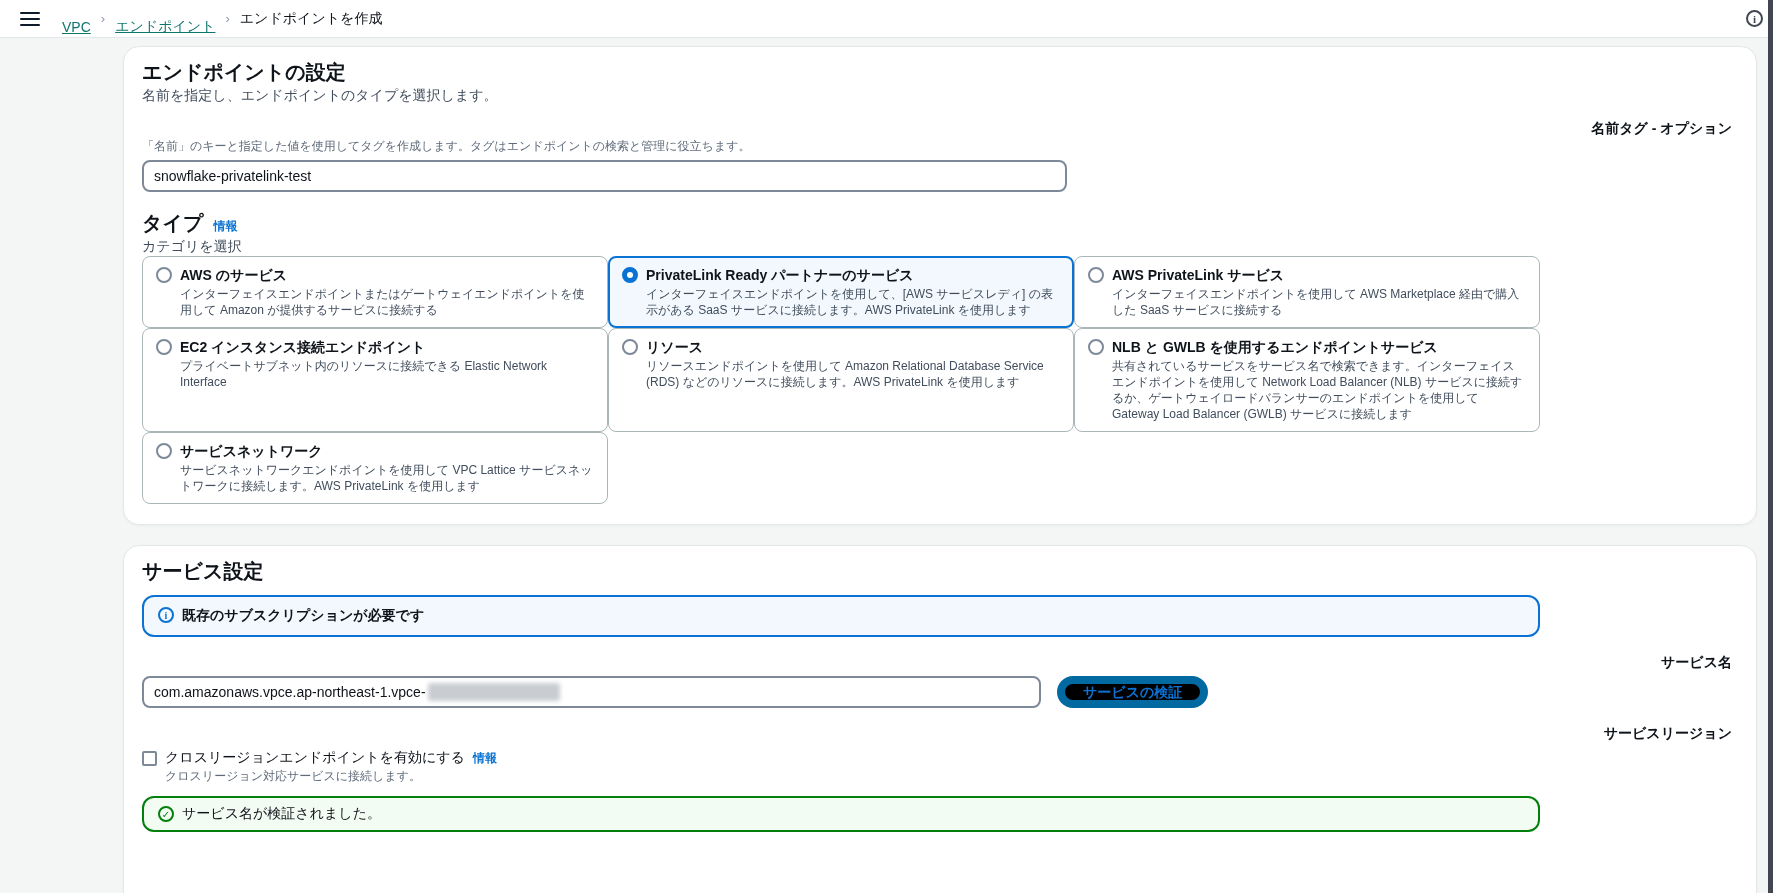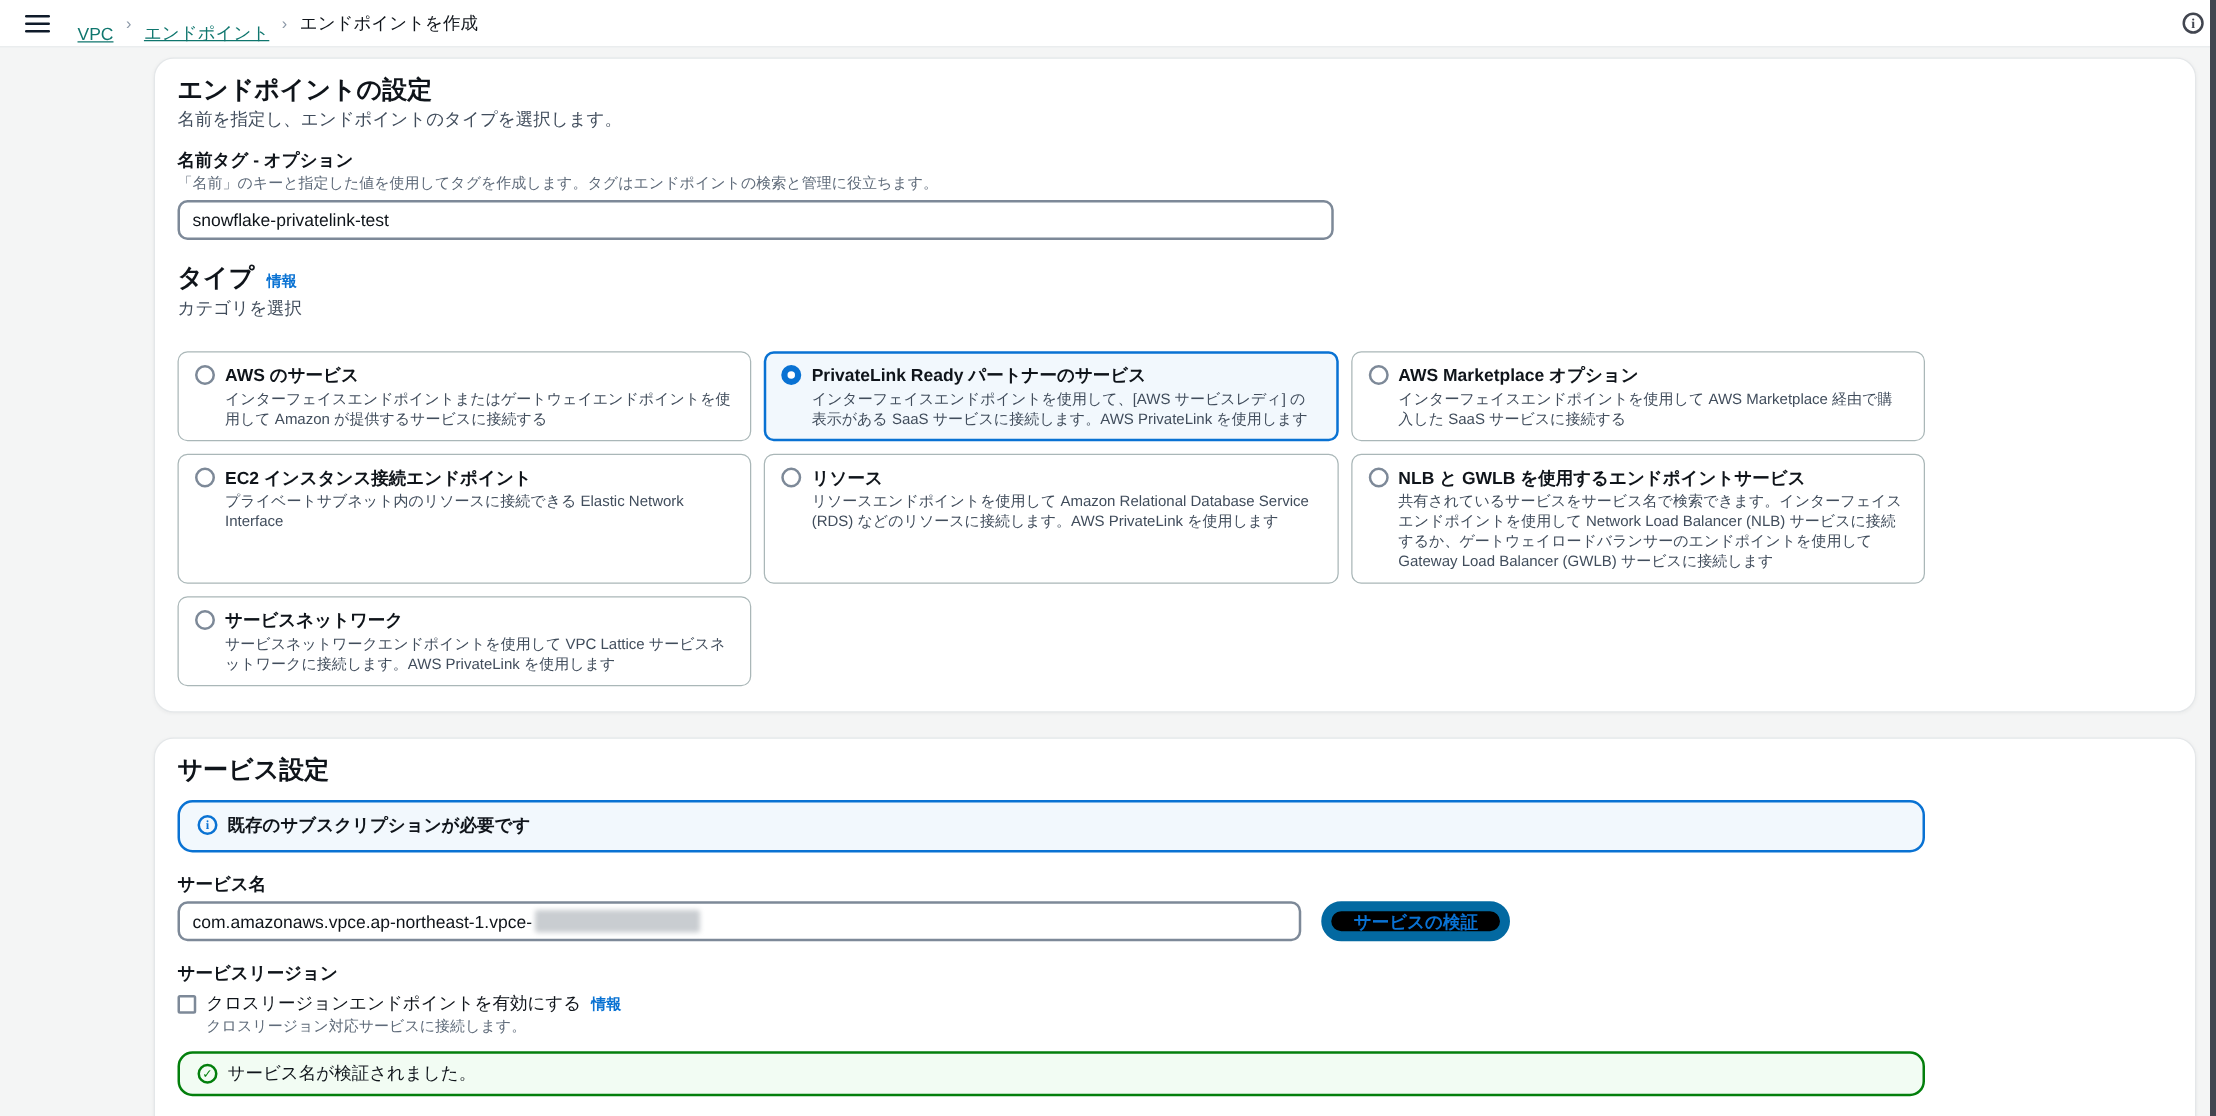--- a/index.html
+++ b/index.html
@@ -28,33 +28,33 @@
   
   .right-strip { position:absolute; top:0; right:0; bottom:0; width:5px; background:#424650; z-index:20; }
   
   .card {
     background:#ffffff; border:1px solid #e4e7e9; border-radius:16px;
     box-shadow:0 1px 3px rgba(0,7,22,0.04);
     margin:8px 16px 0 123px; padding:12px 24px 20px 18px;
   }
   .card-title { font-size:20px; font-weight:bold; line-height:27px; }
   .section-desc { font-size:14px; color:#414d5c; line-height:19px; }
-  .field-label { font-size:14px; font-weight:bold; line-height:19px; }
+  .field-label { font-size:14px; font-weight:bold; line-height:19px;text-align:right; }
   .field-desc { font-size:12px; color:#5f6b7a; line-height:16px; }
   .text-input {
     width:925px; height:32px; border:2px solid #7d8998; border-radius:8px;
     padding:0 10px; font-size:14px; color:#0f141a; background:#fff;
     font-family:"Liberation Sans","DejaVu Sans",sans-serif;
   }
   .h-row { display:flex; align-items:baseline; gap:10px;text-align:center; }
   .info-link { font-size:12px; font-weight:bold; color:#0972d3; cursor:pointer; }
   
   .tiles-grid {
-    display:grid; grid-template-columns:repeat(3,1fr); gap:10px;
-    max-width:1398px; margin-top:25px;
+    display:grid; grid-template-columns:repeat(3,1fr); 
+    max-width:1398px; margin-top:0;
   }
   .tile {
     border:1px solid #aab7b8; border-radius:8px; background:#fff;
     padding:9px 14px 9px 13px; cursor:pointer;
   }
   .tile.selected { border:2px solid #0972d3; background:#f2f8fd; padding:8px 13px 8px 12px; }
   .tile-title-row { display:flex; align-items:flex-start; gap:8px; }
   .radio {
     width:16px; height:16px; border-radius:50%; background:#fff;
     border:2px solid #7d8998; flex:0 0 16px; margin-top:1px;
@@ -147,21 +147,21 @@
     <div class="tile selected">
       <div class="tile-title-row">
         <span class="radio checked"></span>
         <span class="tile-title">PrivateLink Ready パートナーのサービス</span>
       </div>
       <div class="tile-desc">インターフェイスエンドポイントを使用して、[AWS サービスレディ] の表示がある SaaS サービスに接続します。AWS PrivateLink を使用します</div>
     </div>
     <div class="tile">
       <div class="tile-title-row">
         <span class="radio"></span>
-        <span class="tile-title">AWS Marketplace オプション</span>
+        <span class="tile-title">AWS PrivateLink サービス</span>
       </div>
       <div class="tile-desc">インターフェイスエンドポイントを使用して AWS Marketplace 経由で購入した SaaS サービスに接続する</div>
     </div>
     <div class="tile">
       <div class="tile-title-row">
         <span class="radio"></span>
         <span class="tile-title">EC2 インスタンス接続エンドポイント</span>
       </div>
       <div class="tile-desc">プライベートサブネット内のリソースに接続できる Elastic Network Interface</div>
     </div>

